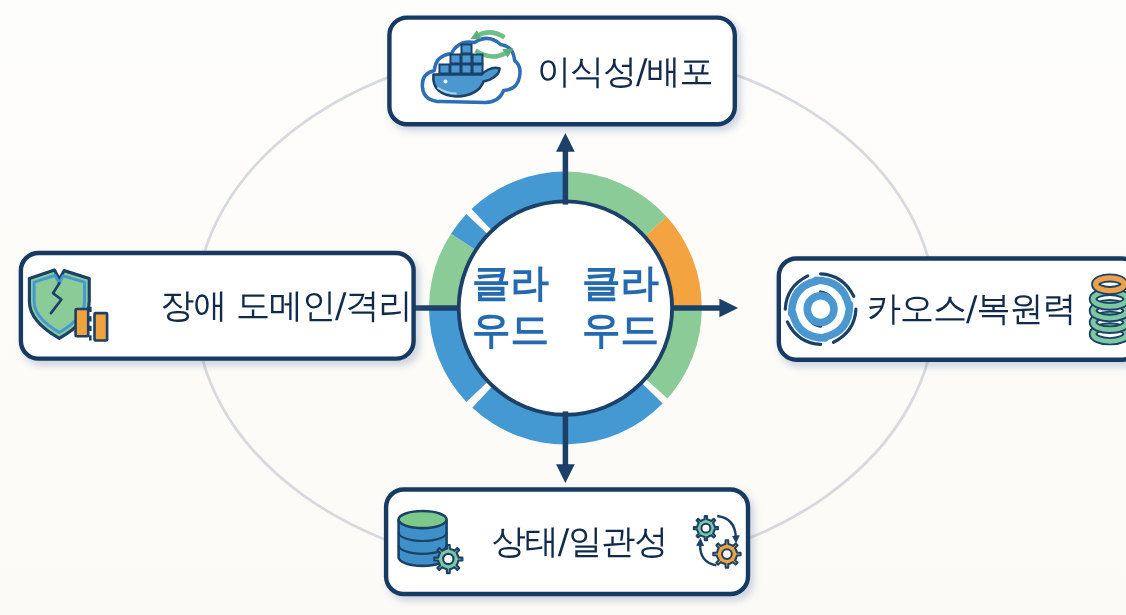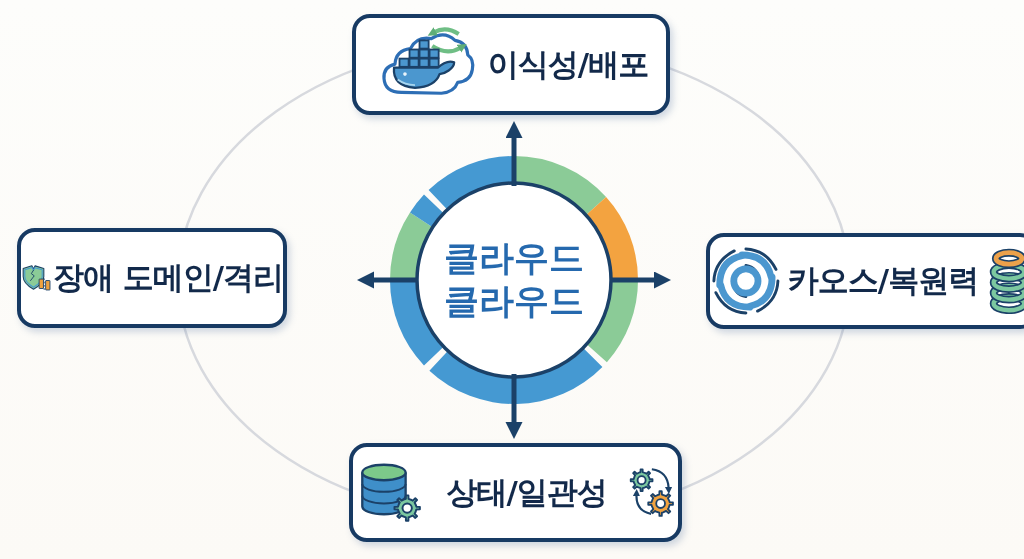--- a/index.html
+++ b/index.html
@@ -4,26 +4,26 @@
 <style>
   html,body{margin:0;padding:0;}
   .canvas{position:relative;width:1024px;height:559px;overflow:hidden;
     background:linear-gradient(180deg,#fdfdfb 0%,#fcfaf6 100%);
     font-family:"DejaVu Sans",sans-serif;}
   .bg-svg{position:absolute;left:0;top:0;}
   .node{position:absolute;box-sizing:border-box;display:flex;align-items:center;justify-content:center;
     background:#ffffff;border:4px solid #173a63;border-radius:18px;
     box-shadow:3px 4px 7px rgba(90,120,160,.28);}
   .node-top{left:352px;top:14px;width:318px;height:101px;gap:12px;}
-  .node-left{left:17px;top:228px;width:270px;height:100px;gap:0;}
+  .node-left{left:17px;top:228px;width:361px;height:100px;gap:0;justify-content:space-between;}
   .node-right{left:679px;top:233px;width:332px;height:96px;gap:6px;margin-left:27px;}
   .node-bottom{left:349px;top:443px;width:333px;height:99px;gap:20px;}
-  .label{font-weight:bold;font-size:31px;color:#12294a;letter-spacing:-1px;white-space:nowrap;}
+  .label{font-weight:normal;font-size:31px;color:#12294a;letter-spacing:-1px;white-space:nowrap;}
   .center-label{position:absolute;left:414px;top:202px;width:200px;height:156px;
-    display:flex;flex-direction:column;align-items:center;justify-content:center;
+    display:flex;flex-direction:row;align-items:center;justify-content:center;
     font-weight:bold;font-size:35px;line-height:1.22;color:#2569ae;text-align:center;}
 </style>
 </head>
 <body>
 
 <div class="canvas">
 
   <svg class="bg-svg" width="1024" height="559" viewBox="0 0 1024 559">
     <defs>
       <marker id="ahb" markerUnits="userSpaceOnUse" markerWidth="20" markerHeight="18" refX="2" refY="8.5" orient="auto">

